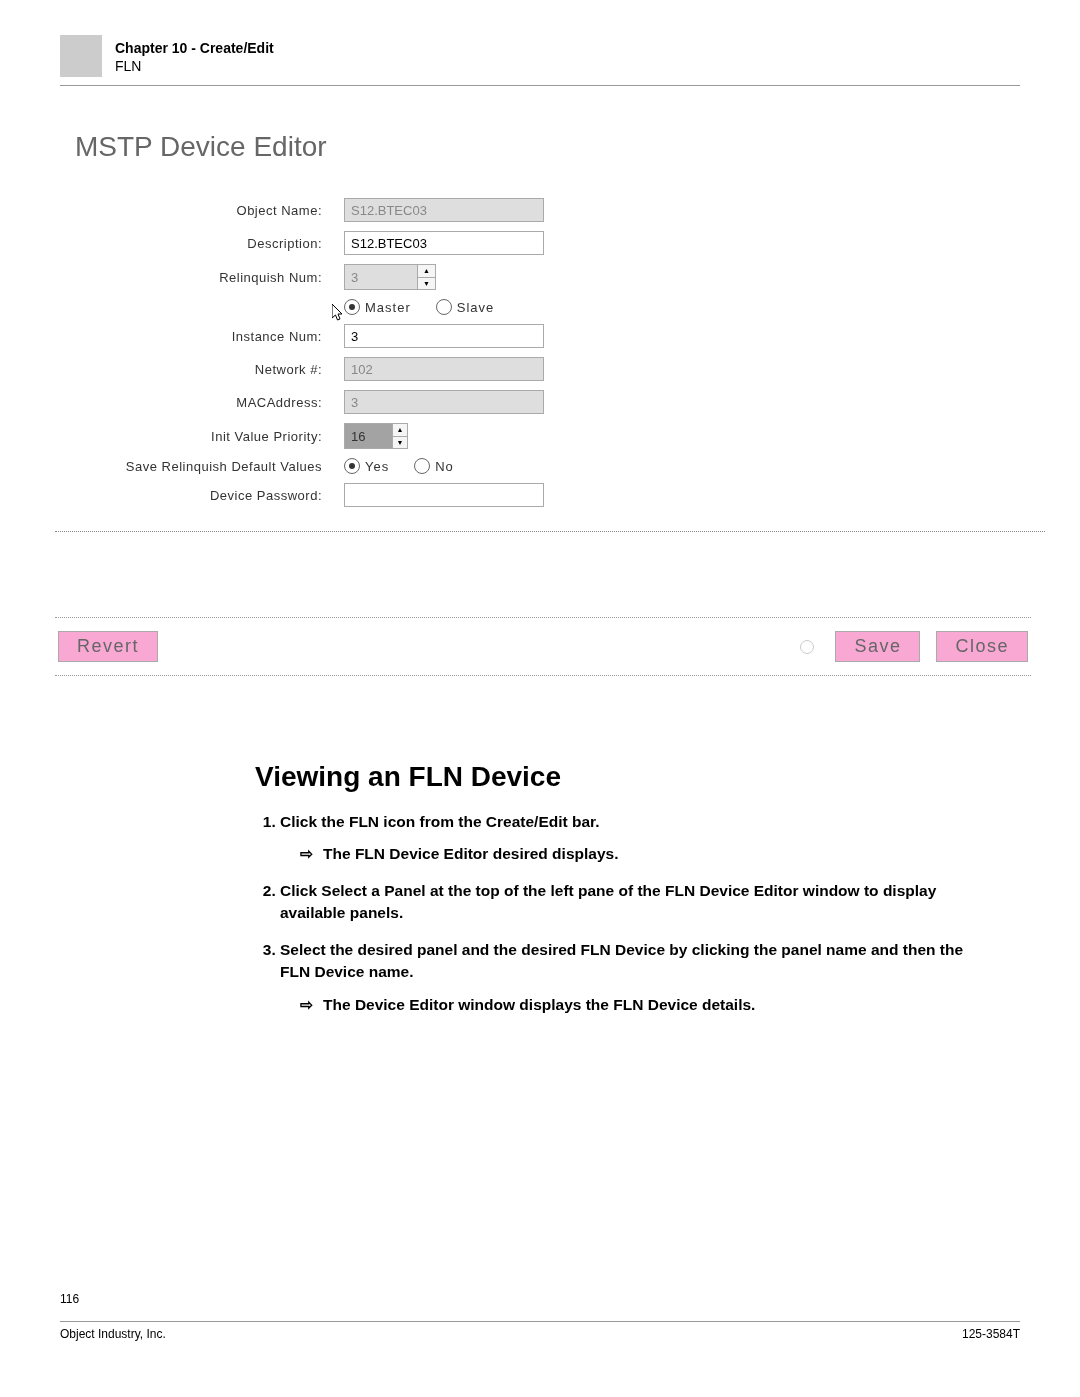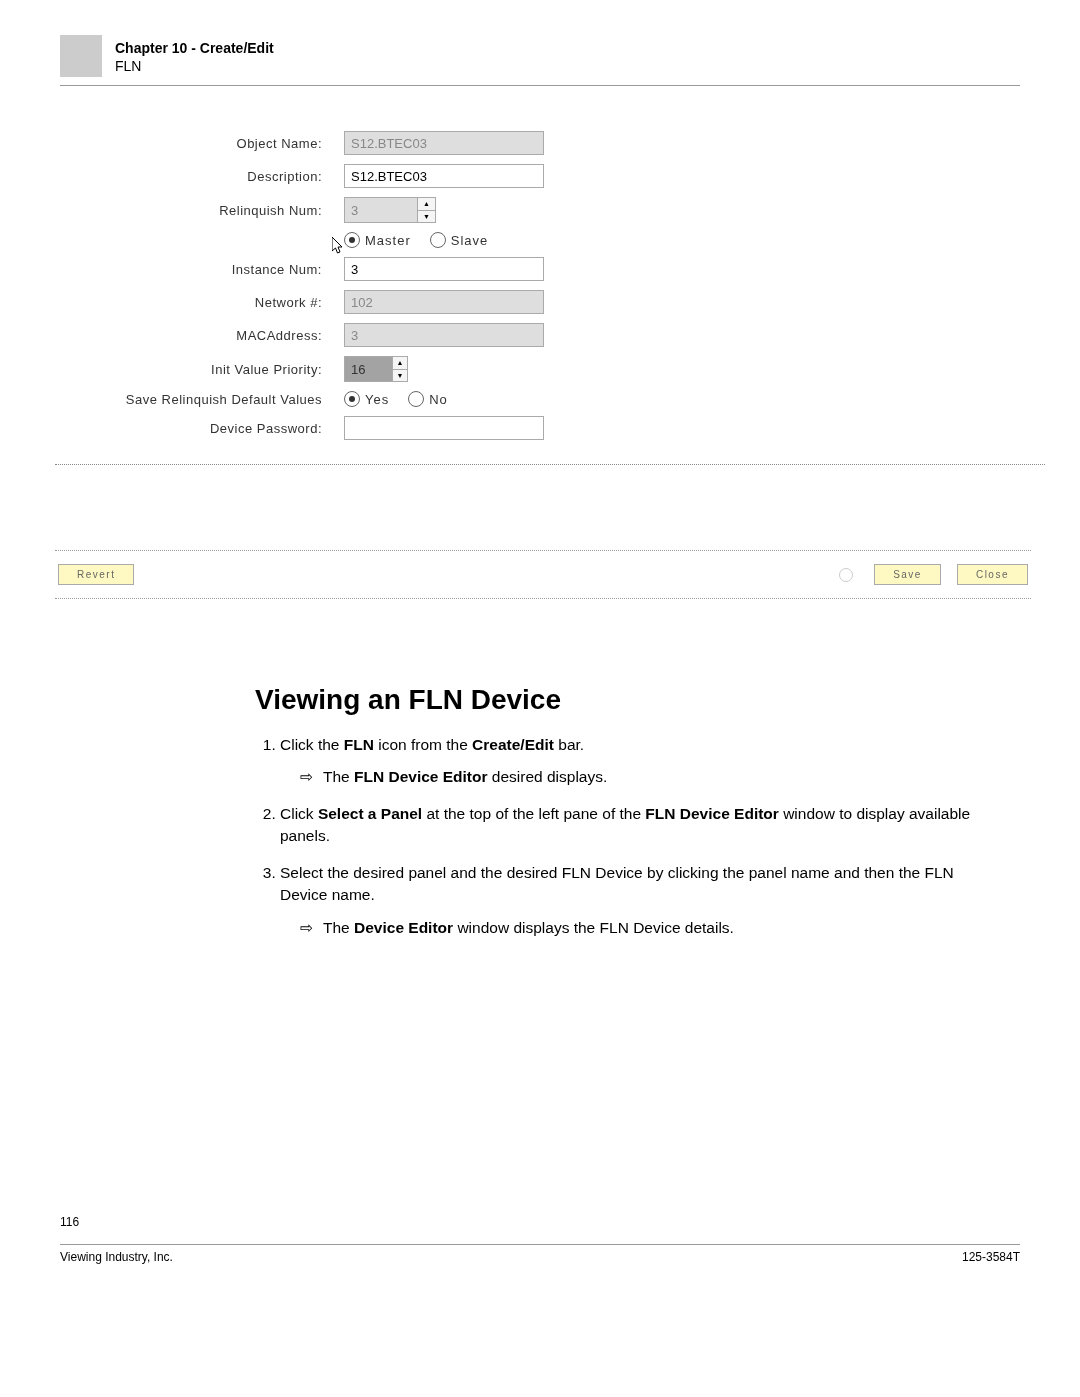--- a/index.html
+++ b/index.html
@@ -111,21 +111,21 @@
       justify-content: center;
       font-size: 7px;
       cursor: pointer;
       background: #f5f5f5;
     }
     .spinner-btn:first-child {
       border-bottom: 1px solid #aaa;
     }
     .radio-group {
       display: flex;
-      gap: 19px;
+      gap: 25px;
       align-items: center;
     }
     .radio-item {
       display: flex;
       align-items: center;
       gap: 5px;
     }
     .radio-circle {
       width: 14px;
       height: 14px;
@@ -161,23 +161,23 @@
       justify-content: space-between;
       border-top: 1px dotted #999;
       border-bottom: 1px dotted #999;
       padding: 13px 3px;
       position: relative;
       left: -5px;
       width: calc(100% + 10px);
     }
     .btn {
       border: 1px solid #aaa;
-      background: #fef9c3;
+      background: #f9a8d4;
       padding: 4px 18px;
-      font-size: 10px;
+      font-size: 18px;
       letter-spacing: 1.5px;
       color: #666;
       cursor: pointer;
     }
     .btn-right-group {
       display: flex;
       gap: 16px;
       align-items: center;
     }
     .status-circle {
@@ -191,20 +191,21 @@
       font-size: 28px;
       font-weight: bold;
       margin-top: 85px;
       margin-left: 195px;
       margin-bottom: 18px;
     }
     .steps-list {
       margin-left: 195px;
       margin-right: 28px;
       padding-left: 25px;
+      font-weight: bold;
     }
     .steps-list li {
       font-size: 15.5px;
       margin-bottom: 14px;
       line-height: 1.45;
     }
     .sub-step {
       list-style: none;
       padding-left: 20px;
       margin-top: 10px;
@@ -236,20 +237,21 @@
 <div class="page">
   <div class="header">
     <div class="header-icon"></div>
     <div class="header-text">
       <div class="chapter-title">Chapter 10 - Create/Edit</div>
       <div class="chapter-subtitle">FLN</div>
     </div>
   </div>
 
   <div class="editor-panel">
+    <div class="editor-title">MSTP Device Editor</div>
 
     <div class="form-row">
       <div class="form-label">Object Name:</div>
       <input class="form-input" disabled="" value="S12.BTEC03" style="">
     </div>
 
     <div class="form-row">
       <div class="form-label">Description:</div>
       <input class="form-input" value="S12.BTEC03" style="">
     </div>
@@ -356,16 +358,16 @@
       <ul class="sub-step">
         <li><span>The </span><b>Device Editor</b><span> window displays the FLN Device details.</span></li>
       </ul>
     </li>
   </ol>
 </div>
 
 <div class="footer">
   <div class="page-num">116</div>
   <div class="footer-row">
-    <span>Viewing Industry, Inc.</span>
+    <span>Object Industry, Inc.</span>
     <span>125-3584T</span>
   </div>
 </div>
 
 </body></html>

